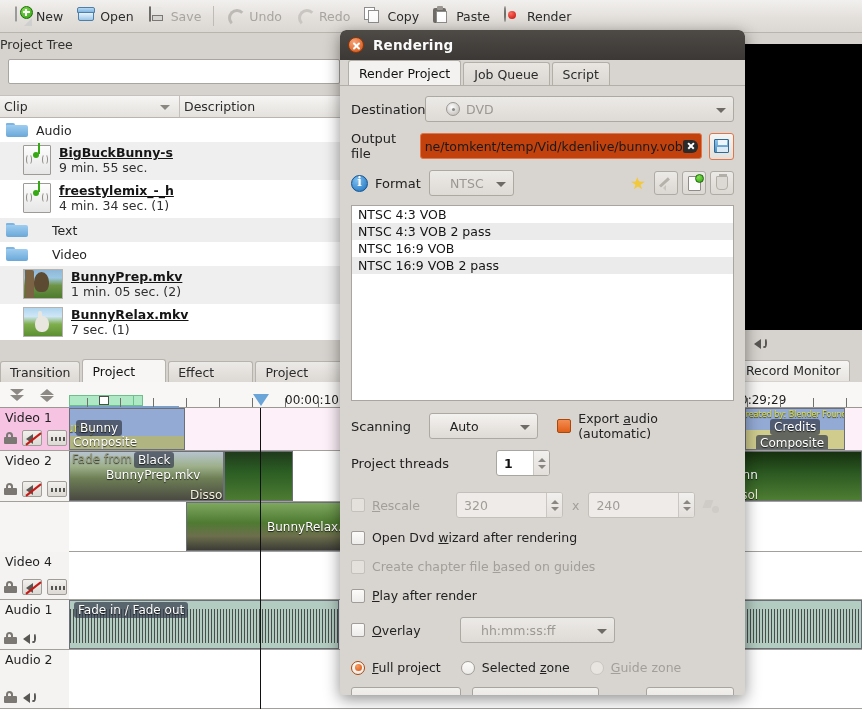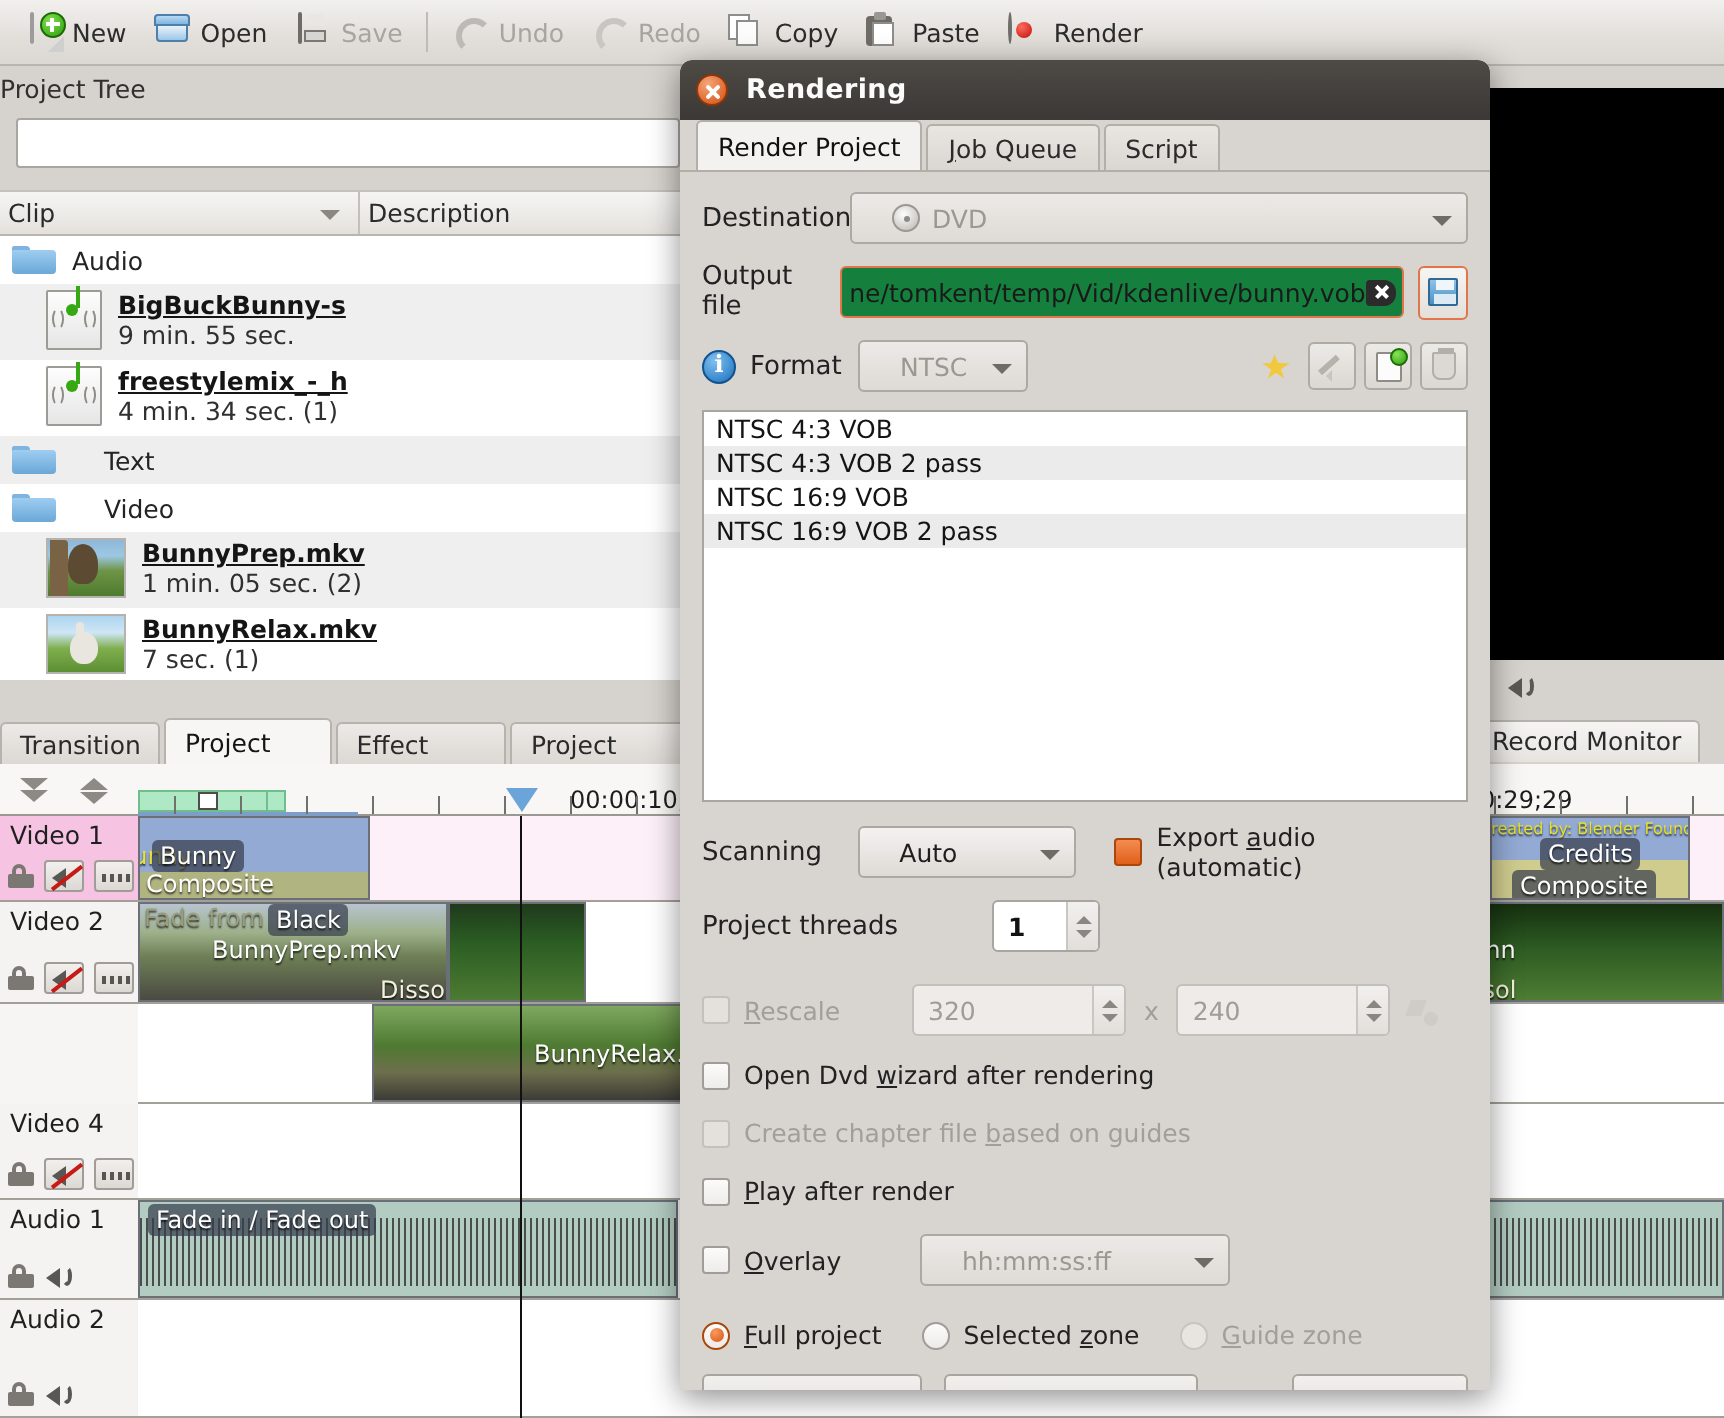--- a/index.html
+++ b/index.html
@@ -184,21 +184,21 @@
   .row{display:flex;align-items:center;margin-bottom:9px;}
   .lbl{font-size:13px;color:#222;}
   .combo{height:26px;background:linear-gradient(180deg,#f4f2f0,#dedad5);border:1px solid #aca8a2;
     border-radius:3px;display:flex;align-items:center;padding:0 20px;box-sizing:border-box;position:relative;font-size:12.5px;color:#1e1e1e;}
   .combo .caret{position:absolute;right:7px;top:11px;width:0;height:0;border-left:5px solid transparent;border-right:5px solid transparent;border-top:5px solid #6e6b66;}
   .combo.disabled{color:#9b9792;background:linear-gradient(180deg,#eceae7,#dedad5);}
   .cdisc{width:14px;height:14px;border-radius:50%;background:radial-gradient(circle at 40% 35%,#fdfdfd,#b9b5b0);
     border:1px solid #9b9793;box-sizing:border-box;margin-right:6px;position:relative;}
   .cdisc:after{content:"";position:absolute;left:4.5px;top:4.5px;width:3px;height:3px;border-radius:50%;background:#8d8a86;}
 
-  #outfile{flex:1;height:26px;background:#15803d;border:1px solid #e0764a;border-radius:3px;
+  #outfile{flex:1;height:26px;background:#c2410c;border:1px solid #e0764a;border-radius:3px;
     display:flex;align-items:center;padding:0 3px 0 4px;box-sizing:border-box;}
   #outfile .val{flex:1;font-size:12.5px;color:#1a1a1a;white-space:nowrap;overflow:hidden;}
   .clearic{width:15px;height:13px;background:#2b2b2b;border-radius:2px 6px 6px 2px;position:relative;flex:0 0 15px;}
   .clearic:before,.clearic:after{content:"";position:absolute;left:4px;top:5.5px;width:8px;height:1.8px;background:#fff;}
   .clearic:before{transform:rotate(45deg);}
   .clearic:after{transform:rotate(-45deg);}
   #savebtn{width:27px;height:27px;margin-left:7px;border:1px solid #e0764a;border-radius:3px;
     background:linear-gradient(180deg,#f7f5f3,#e3dfda);display:flex;align-items:center;justify-content:center;box-sizing:border-box;}
   .flop2{width:15px;height:14px;background:linear-gradient(180deg,#8fc3e6,#4d8fc4);border:1px solid #2f6a97;border-radius:1px;position:relative;box-sizing:border-box;}
   .flop2:before{content:"";position:absolute;left:3px;top:0;width:9px;height:5px;background:#eef5fb;}

